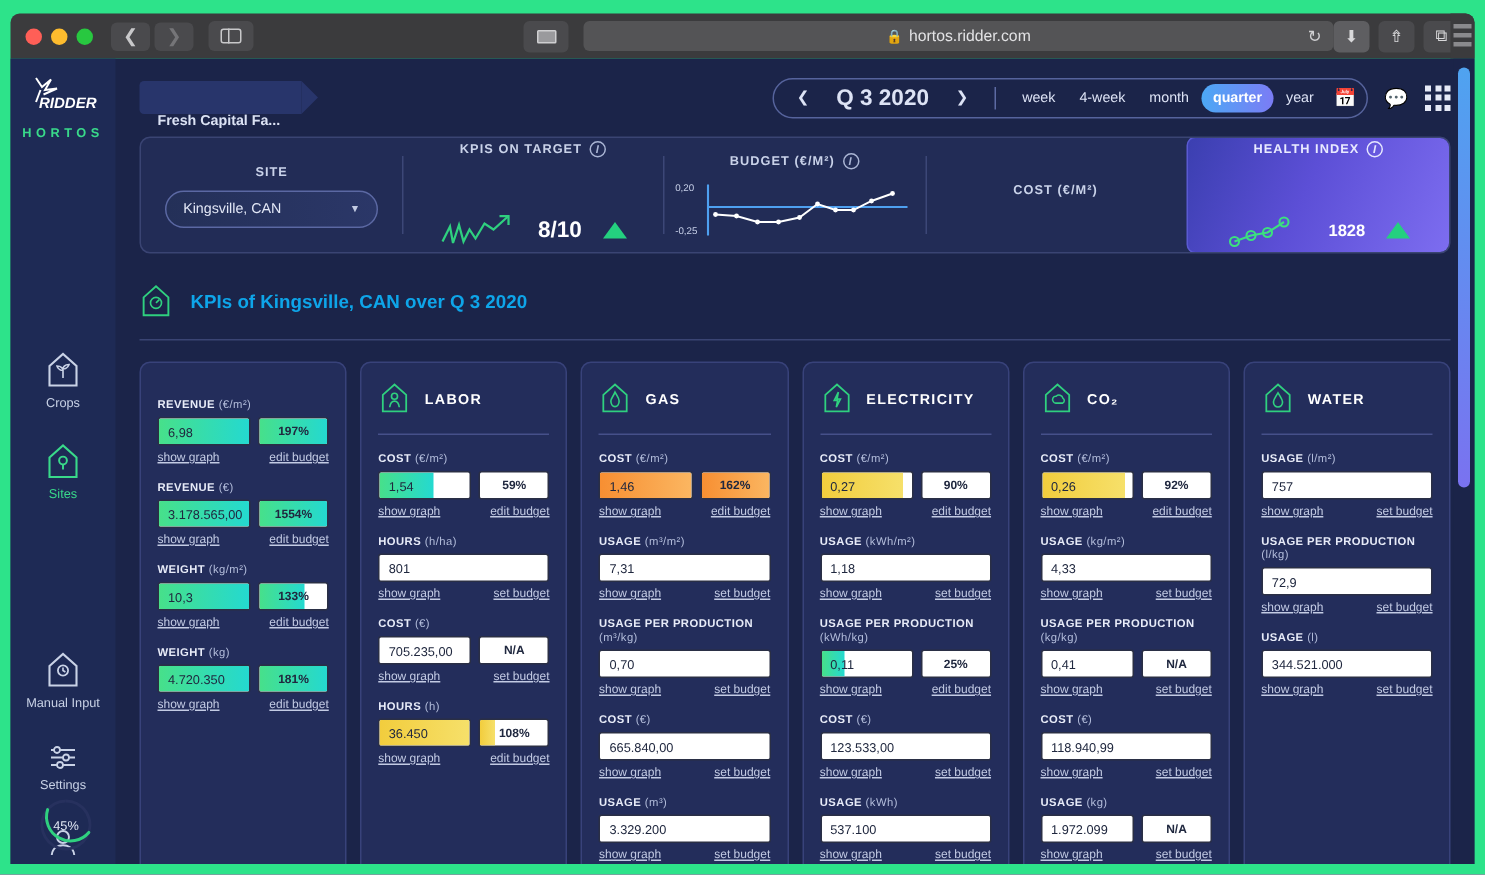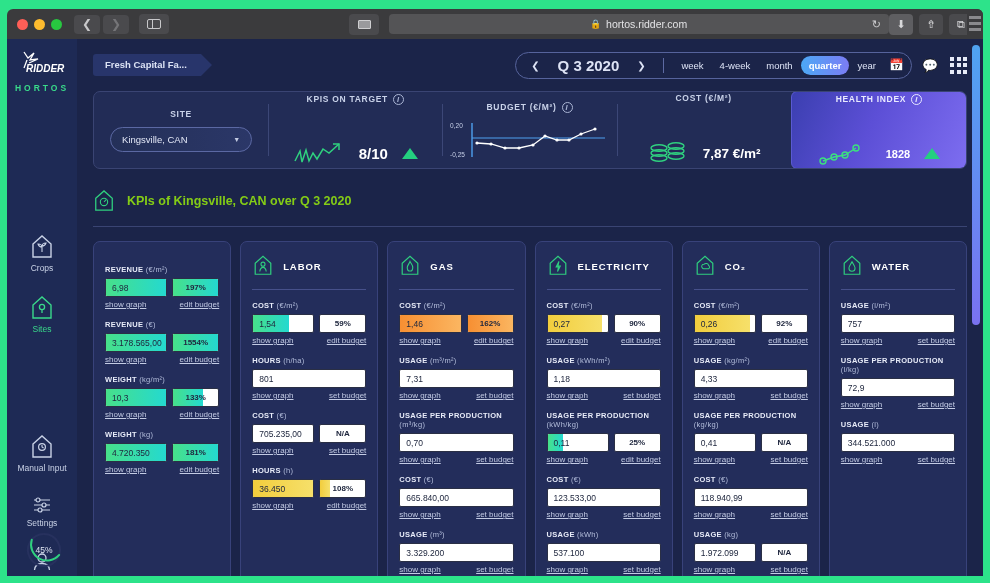--- a/index.html
+++ b/index.html
@@ -82,21 +82,21 @@
   .progress-ring{position:absolute;left:18px;top:492px;width:38px;height:38px;}
   .pct-label{
     position:absolute;left:0;top:0;width:38px;height:38px;display:flex;
     align-items:center;justify-content:center;color:#dfe5f2;font-size:8.5px;
   }
 
   .content{position:absolute;left:70px;top:0;right:0;bottom:0;}
   .topbar{height:52px;display:flex;align-items:center;padding:0 16px;}
   .crumb{
     position:relative;background:#28356b;color:#dbe2f4;font-size:9.5px;font-weight:700;
-    height:22px;line-height:22px;padding:0 14px 0 12px;border-radius:3px 0 0 3px;
+    height:22px;line-height:22px;padding:16px 14px 0 12px;border-radius:3px 0 0 3px;
   }
   .crumb:after{
     content:"";position:absolute;right:-11px;top:0;border-top:11px solid transparent;
     border-bottom:11px solid transparent;border-left:11px solid #28356b;
   }
   .topbar-right{margin-left:auto;display:flex;align-items:center;gap:11px;}
   .period{
     display:flex;align-items:center;height:27px;border:1px solid #56639c;border-radius:14px;
     padding:0 6px;color:#dde3f5;font-size:9.5px;
   }
@@ -143,21 +143,21 @@
     border-radius:6px;margin:-1px -1px -1px 0;border:1px solid #5a5ad2;
   }
   .health .scell-title{color:#e9eaff;}
   .health .kpi-val{font-size:11px;}
   .health:before{display:none;}
 
   .section-head{
     margin:20px 16px 0;display:flex;align-items:center;gap:12px;padding-bottom:13px;
     border-bottom:1px solid #3a4473;
   }
-  .section-title{color:#84cc16;font-size:12.5px;font-weight:700;}
+  .section-title{color:#0ea5e9;font-size:12.5px;font-weight:700;}
 
   .cards{display:flex;gap:9px;padding:14px 16px 0;}
   .card{
     flex:1;background:#232d5b;border:1px solid #38427a;border-radius:7px;padding:12px 11px 10px;
     min-height:312px;
   }
   .card-head{display:flex;align-items:center;gap:9px;padding-bottom:11px;border-bottom:1px solid #46508a;}
   .card-title{color:#fff;font-size:9.5px;font-weight:700;letter-spacing:.9px;}
   .metric{margin-top:11px;}
   .m-label{font-size:7.5px;font-weight:700;color:#e7ebf8;letter-spacing:.3px;margin-bottom:4px;}
@@ -365,33 +365,20 @@
               <circle cx="88" cy="19" r="1.6" fill="#fff"></circle>
                 <circle cx="100" cy="19" r="1.6" fill="#fff"></circle>
               <circle cx="112" cy="13" r="1.6" fill="#fff"></circle>
                 <circle cx="126" cy="8" r="1.6" fill="#fff"></circle>
             </svg>
           </div>
         </div>
 
         <div class="scell">
           <div class="scell-title">COST (€/m²)</div>
-          <div class="kpi-row">
-            <svg width="42" height="28" viewBox="0 0 42 28">
-              <g fill="none" stroke="#2fd07f" stroke-width="1.4">
-                <ellipse cx="12" cy="9" rx="8" ry="3.2"></ellipse>
-                  <ellipse cx="12" cy="14" rx="8" ry="3.2"></ellipse>
-                  <ellipse cx="12" cy="19" rx="8" ry="3.2"></ellipse>
-                <ellipse cx="29" cy="7" rx="8" ry="3.2"></ellipse>
-                  <ellipse cx="29" cy="12" rx="8" ry="3.2"></ellipse>
-                  <ellipse cx="29" cy="17" rx="8" ry="3.2"></ellipse>
-              </g>
-            </svg>
-            <span class="cost-val">7,87 €/m²</span>
-          </div>
         </div>
 
         <div class="scell health">
           <div class="scell-title">
             <span>HEALTH INDEX</span>
             <span class="info-ico" style="border-color:#e6e7ff;color:#e6e7ff;">i</span>
           </div>
           <div class="kpi-row">
             <svg width="54" height="26" viewBox="0 0 54 26">
               <path d="M5 20 L16 16 L27 14 L38 7" fill="none" stroke="#3ce07f" stroke-width="1.4"></path>

